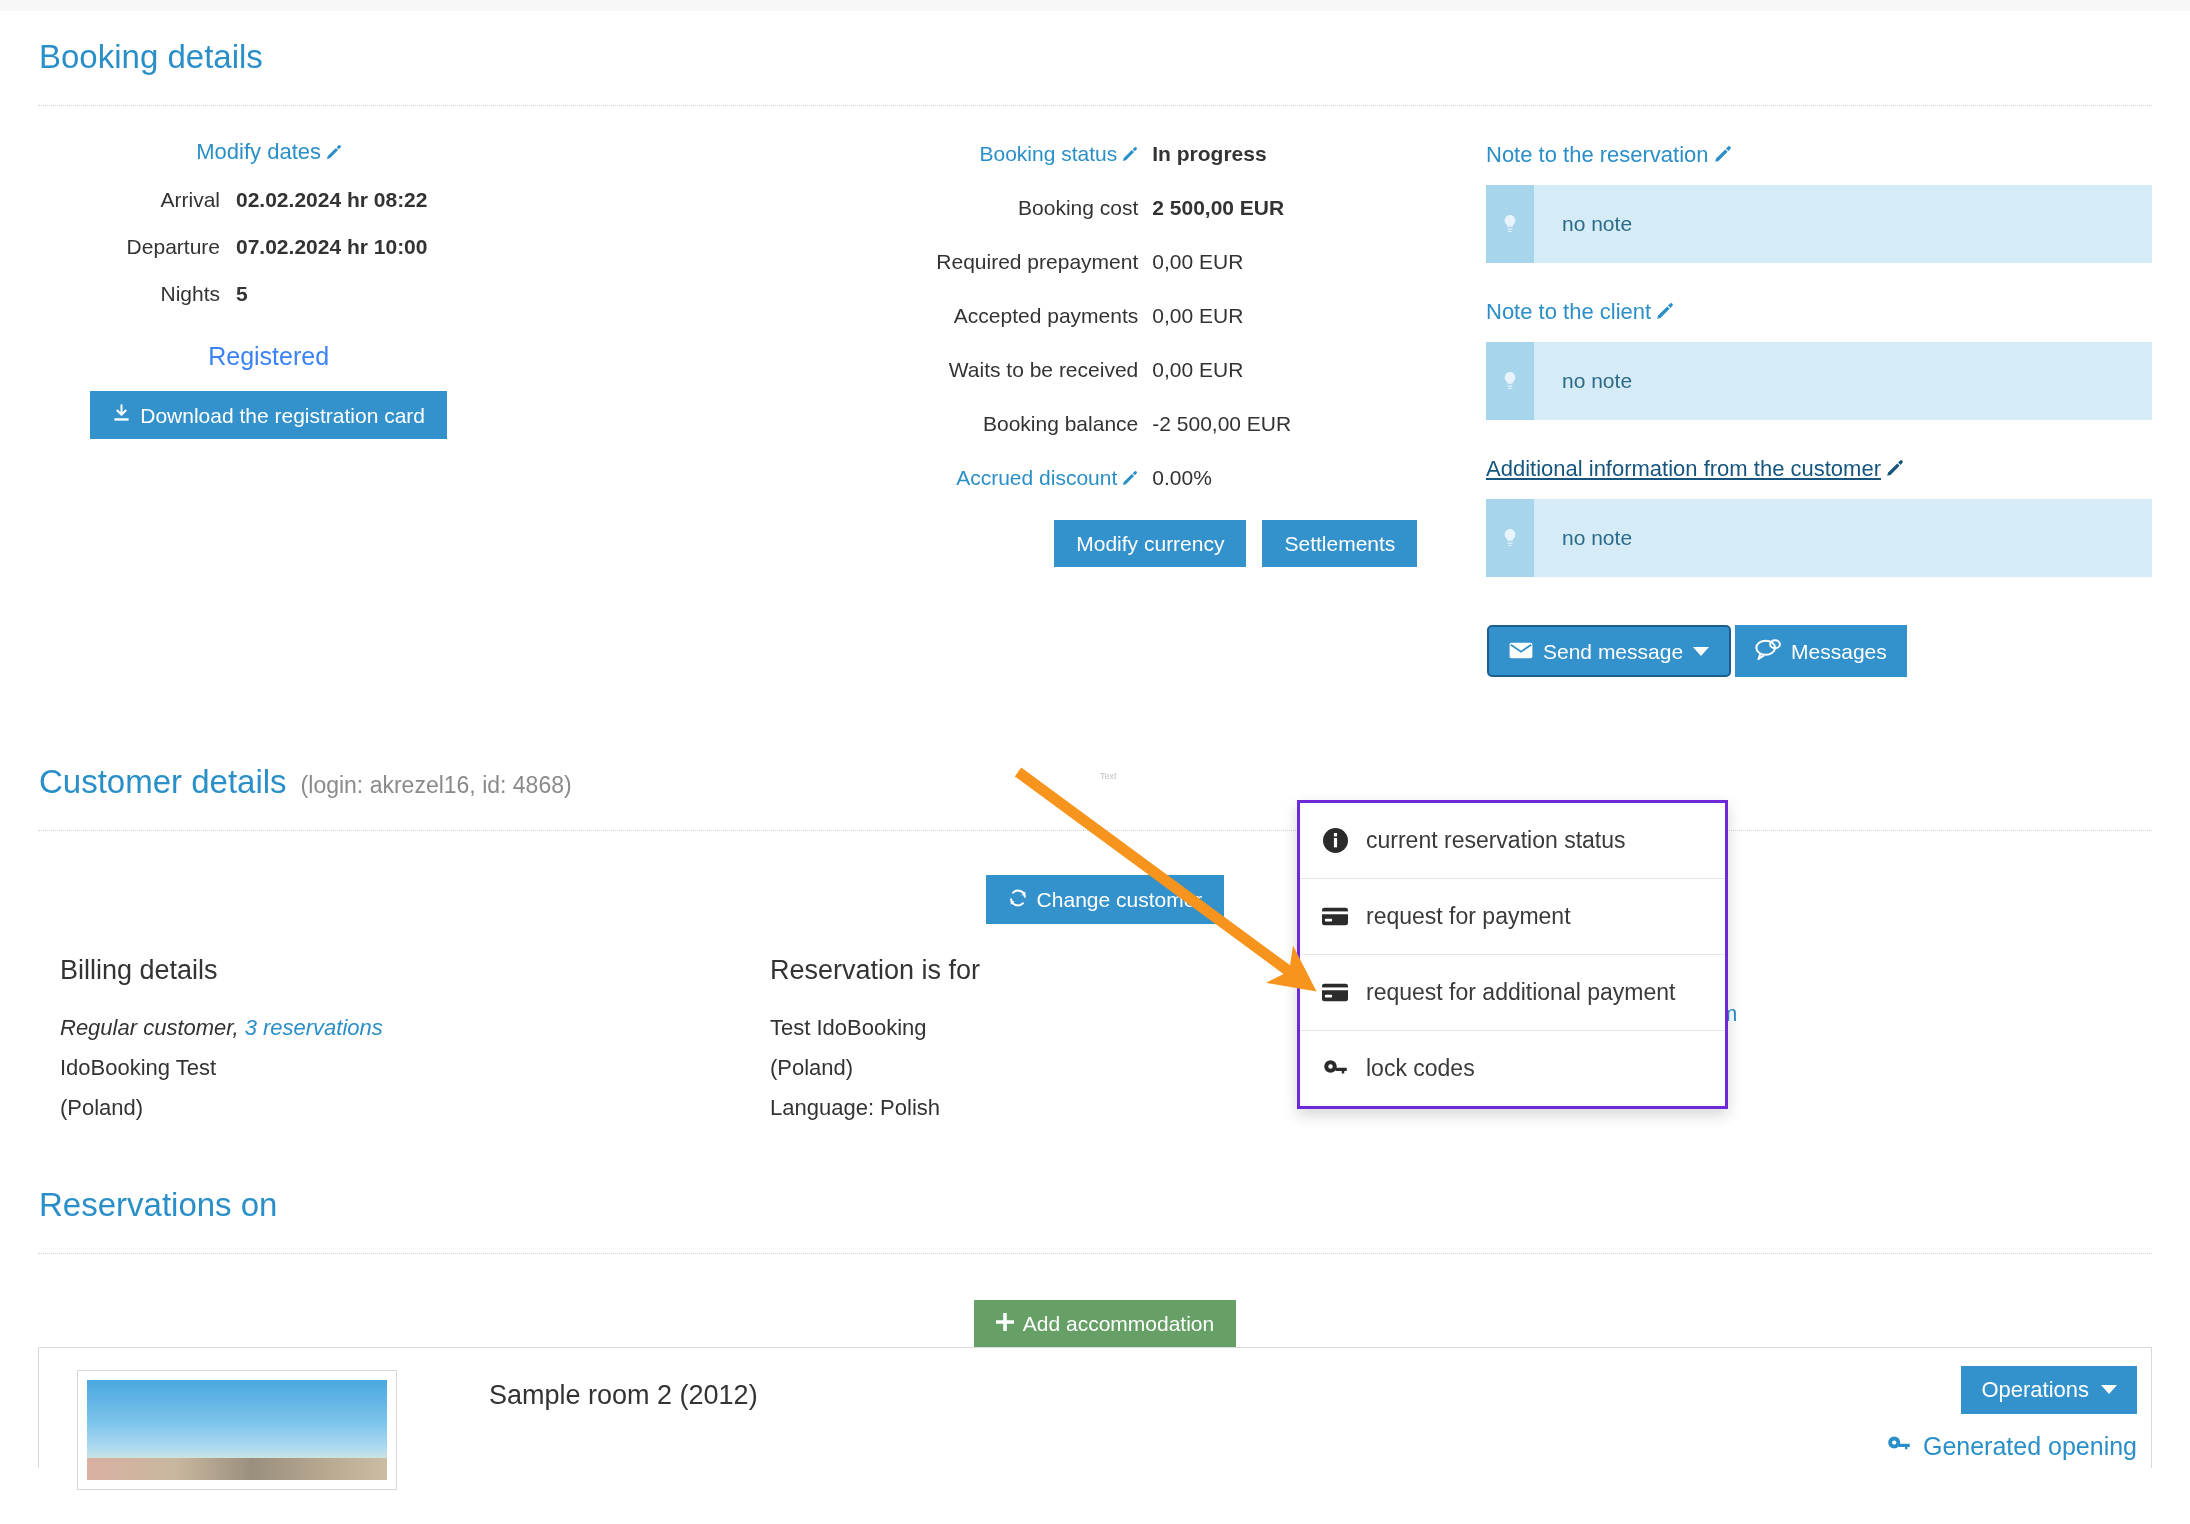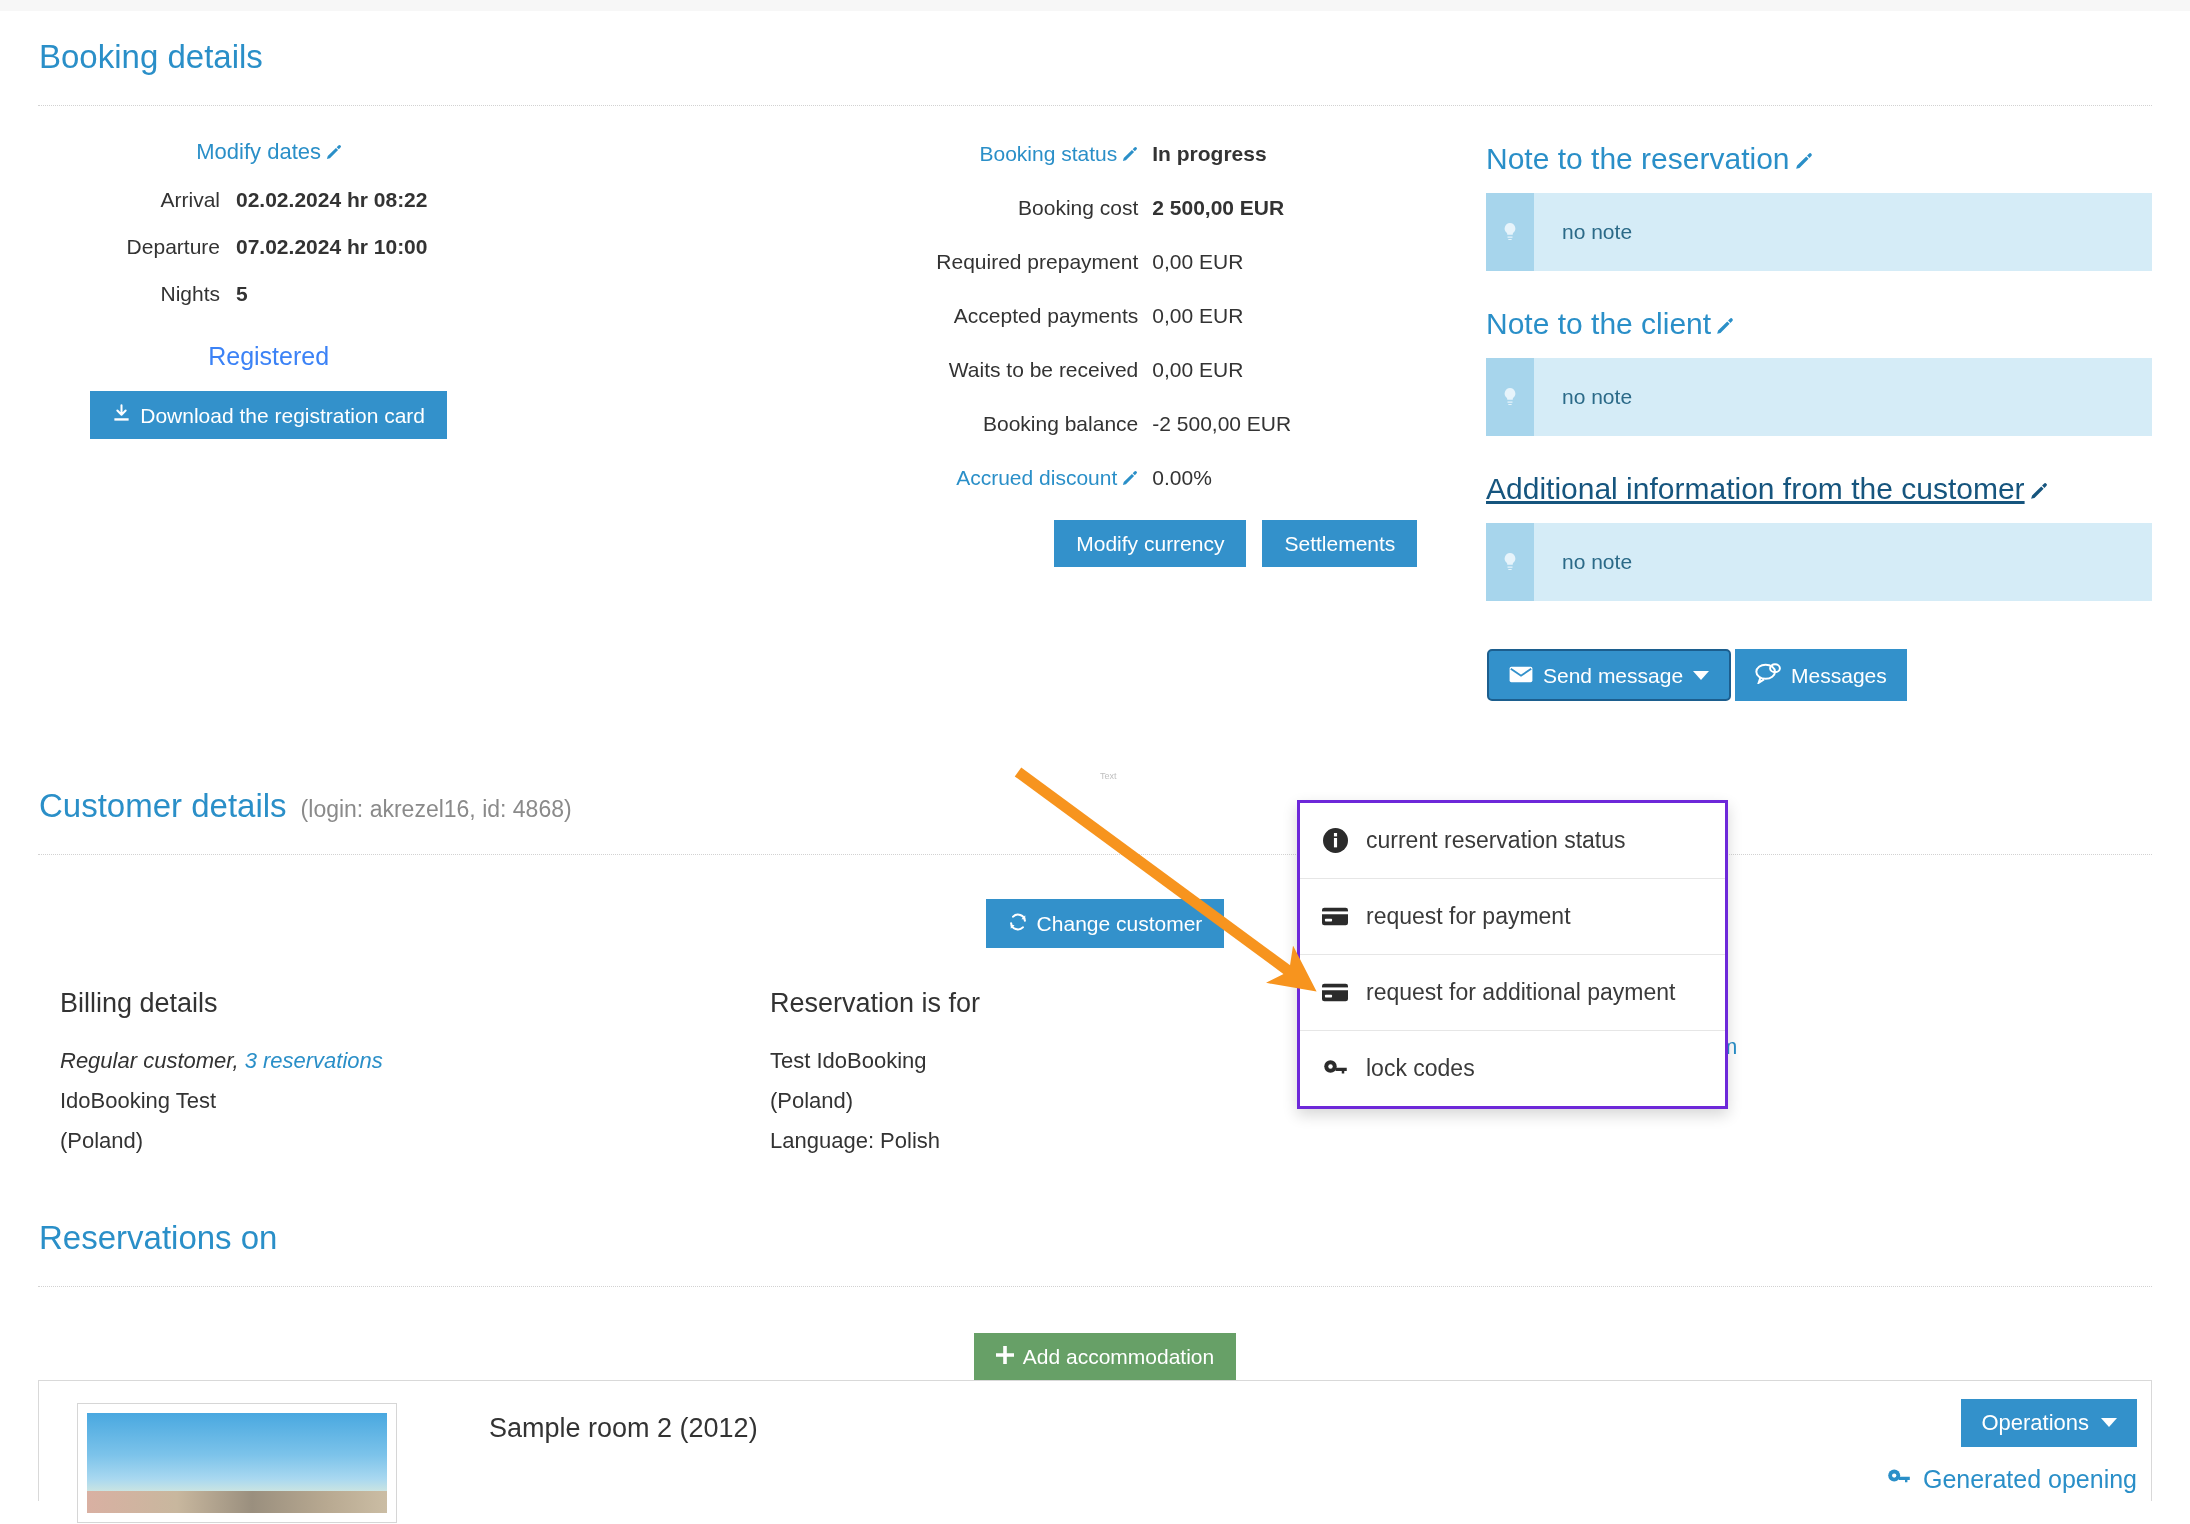--- a/index.html
+++ b/index.html
@@ -131,21 +131,21 @@
   .mrow.bold .mv { font-weight: bold; }
   .mid-btns {
     margin-left: 336px;
     display: flex;
     gap: 16px;
     margin-top: 6px;
   }
 
   
   .note-title {
-    font-size: 30px;
+    font-size: 22px;
     color: #2a8fc8;
     margin-top: 36px;
   }
   .note-title.dark {
     color: #16557e;
     text-decoration: underline;
   }
   .note-box {
     display: flex;
     margin-top: 17px;
@@ -242,21 +242,21 @@
 
   
   .change-cust-wrap {
     margin-top: 44px;
     display: flex;
     justify-content: center;
     padding-left: 20px;
   }
   .cust-cols {
     display: flex;
-    margin-top: 40px;
+    margin-top: 31px;
     font-size: 22px;
   }
   .cc { width: 710px; padding-left: 22px; box-sizing: border-box;}
   .cc h4 {
     font-size: 27px;
     font-weight: normal;
     margin: 0 0 26px 0;
     color: #333;
   }
   .cc p { margin: 0 0 8px 0; line-height: 1.45;}

